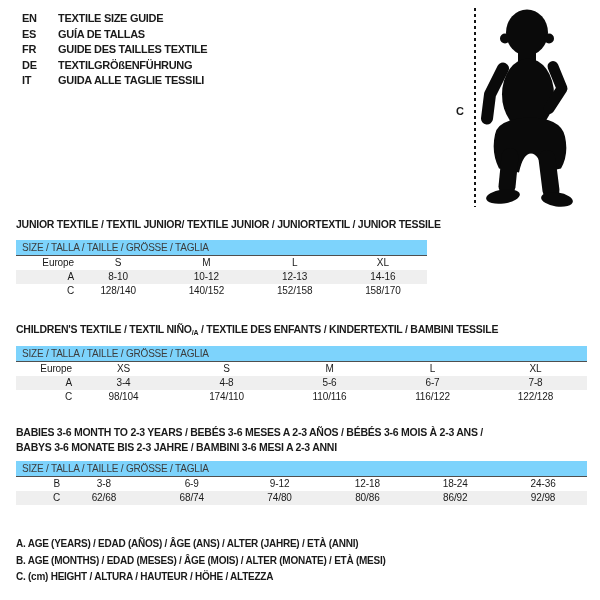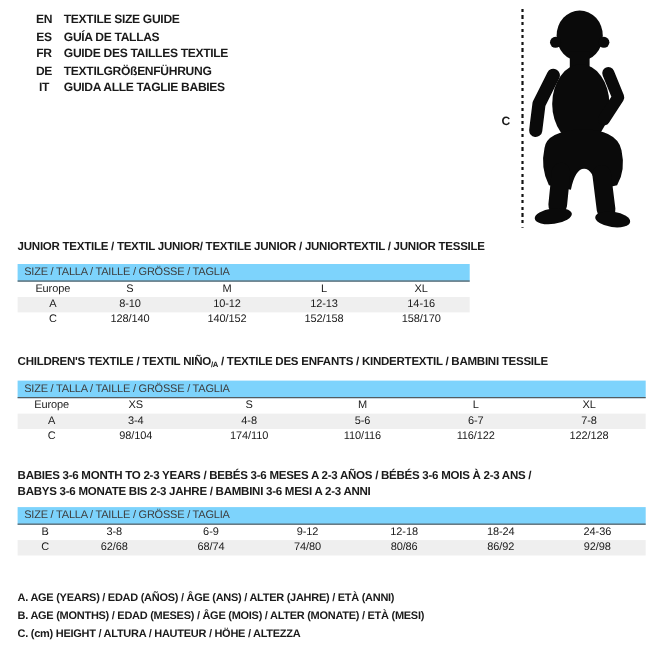--- a/index.html
+++ b/index.html
@@ -2,41 +2,41 @@
 <html><head>
 <meta charset="utf-8">
 <style>
   html,body{margin:0;padding:0;background:#fff;}
   #canvas{
     position:relative;width:600px;height:600px;background:#ffffff;overflow:hidden;
     font-family:"Liberation Sans","DejaVu Sans",sans-serif;color:#1a1a1a;
   }
   
   .lang-list{position:absolute;left:22px;top:11px;}
-  .lang-row{display:flex;height:15.5px;line-height:15.5px;font-size:11px;font-weight:700;letter-spacing:-0.3px;text-align:center;}
+  .lang-row{display:flex;height:15.5px;line-height:15.5px;font-size:11px;font-weight:700;letter-spacing:-0.3px;}
   .lang-code{width:36px;flex:none;}
   
   .height-line{
     position:absolute;left:474px;top:8px;width:2px;height:199px;
     background:repeating-linear-gradient(to bottom,#141414 0 3px,transparent 3px 6px);
   }
   .figure-c{position:absolute;left:451px;top:105px;width:18px;text-align:center;
     font-size:11px;font-weight:700;}
   .baby-svg{position:absolute;left:481px;top:6px;width:102px;height:203px;}
   
   .sec-title{position:absolute;left:16px;right:10px;font-size:10.5px;font-weight:700;
     letter-spacing:-0.25px;line-height:15px;white-space:nowrap;}
   .sub-a{font-size:7px;vertical-align:-2px;}
   
   .size-table{position:absolute;left:16px;}
   .bar{height:15px;line-height:15px;background:#7dd3fc;color:#3c3c3c;
     font-size:10px;padding-left:6px;border-bottom:1px solid #4f4f4f;letter-spacing:-0.2px;}
   .trow{display:flex;height:14px;line-height:14px;font-size:10px;letter-spacing:-0.1px;}
   .trow.alt{background:#efefef;}
-  .tlabel{flex:none;padding-left:6px;text-align:center;}
+  .tlabel{flex:none;padding-left:6px;text-align:right;}
   .tcell{flex:1;text-align:center;}
   .w-junior{width:411px;} .w-junior .tlabel{width:52px;}
   .w-wide{width:571px;}
   .t-children .tlabel{width:50px;}
   .t-babies .tlabel{width:38px;}
   
   .legend{position:absolute;left:16px;top:536px;}
   .legend-line{font-size:10px;font-weight:700;letter-spacing:-0.25px;line-height:16.5px;white-space:nowrap;}
 </style>
 </head>
@@ -56,21 +56,21 @@
     <div class="lang-row">
       <span class="lang-code">FR</span>
       <span class="lang-label">GUIDE DES TAILLES TEXTILE</span>
     </div>
     <div class="lang-row">
       <span class="lang-code">DE</span>
       <span class="lang-label">TEXTILGRÖßENFÜHRUNG</span>
     </div>
     <div class="lang-row">
       <span class="lang-code">IT</span>
-      <span class="lang-label">GUIDA ALLE TAGLIE BABIES</span>
+      <span class="lang-label">GUIDA ALLE TAGLIE TESSILI</span>
     </div>
   </div>
 
   <div class="height-line"></div>
   <div class="figure-c">C</div>
   <svg class="baby-svg" viewBox="0 0 102 202" xmlns="http://www.w3.org/2000/svg">
     <g fill="#0a0a0a" stroke="#0a0a0a" stroke-linecap="round" stroke-linejoin="round">
       <ellipse cx="46" cy="26" rx="21" ry="23" stroke="none"></ellipse>
       <circle cx="24" cy="32" r="5" stroke="none"></circle>
       <circle cx="68" cy="32" r="5" stroke="none"></circle>

